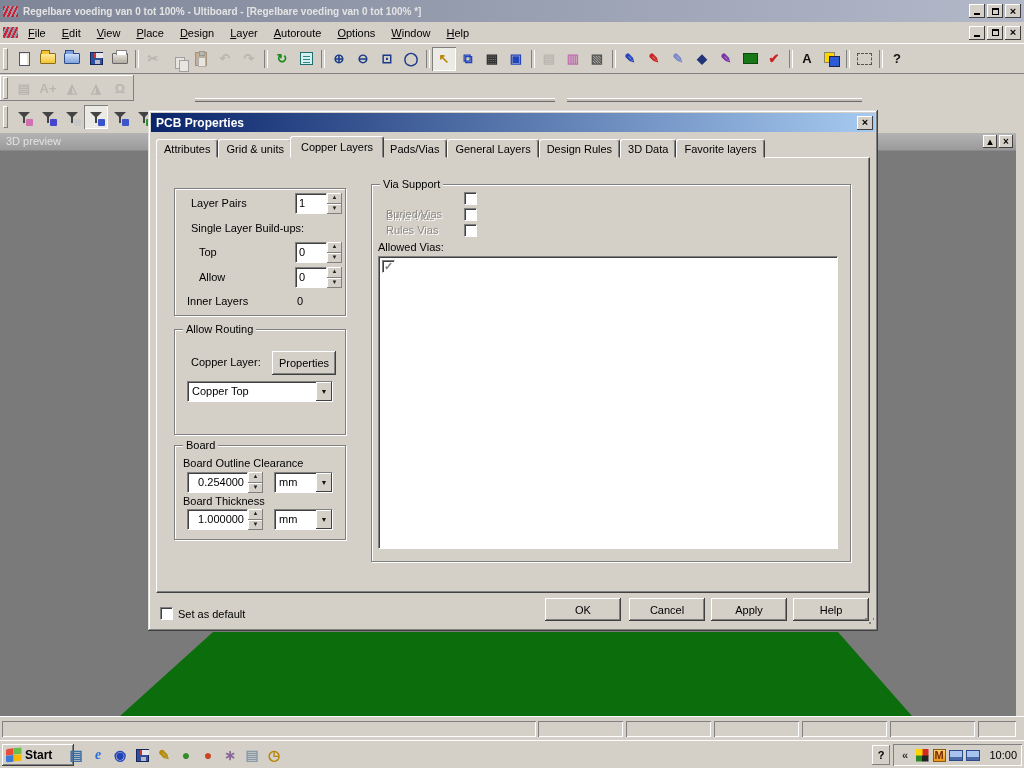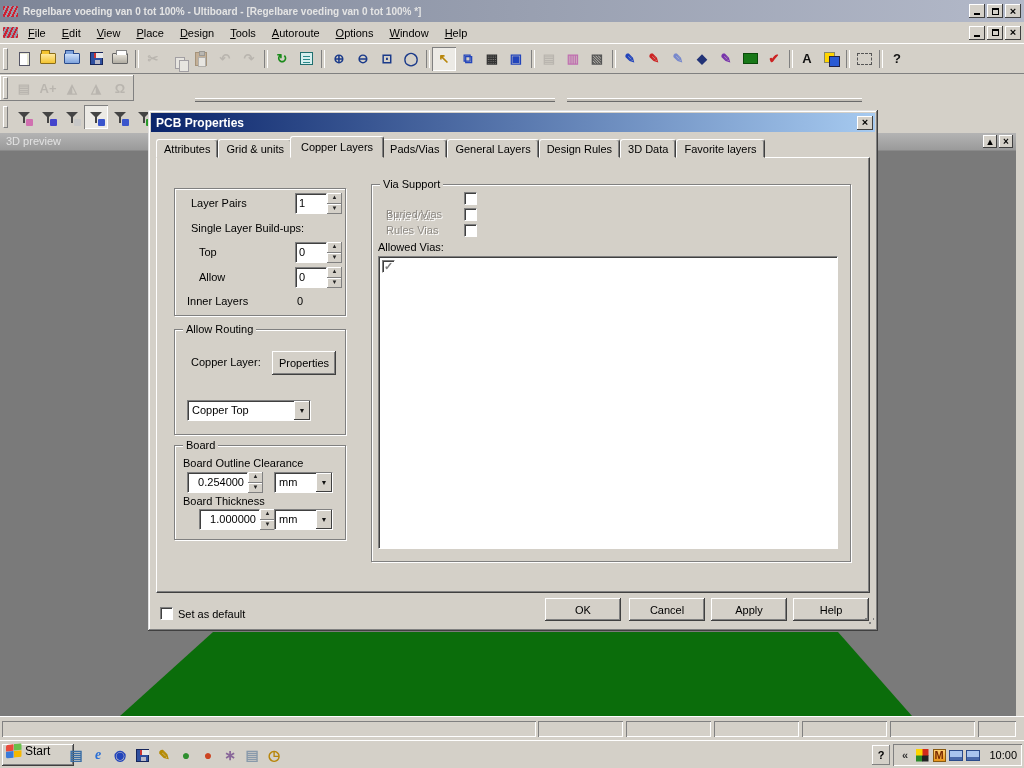--- a/index.html
+++ b/index.html
@@ -129,22 +129,22 @@
   .btn{position:absolute;background:var(--chrome,#d4d0c8);display:flex;align-items:center;justify-content:center;
     box-shadow:inset -1px -1px 0 #404040,inset 1px 1px 0 #fff,inset -2px -2px 0 #808080}
   .listbox{position:absolute;background:#fff;border:1px solid;border-color:#808080 #fff #fff #808080;box-shadow:inset 1px 1px 0 #404040;overflow:hidden}
   .list-item{display:flex;align-items:center;gap:5px;padding:3px 3px;color:#7f7f7f}
   .list-item .cb{position:relative;flex:none}
 
   
   .statusbar{position:absolute;left:0;top:716px;width:1024px;height:24px;background:var(--chrome,#d4d0c8);border-top:1px solid #fff}
   .sb-pane{position:absolute;top:4px;height:16px;box-shadow:inset 1px 1px 0 #808080,inset -1px -1px 0 #fff}
   .taskbar{position:absolute;left:0;top:740px;width:1024px;height:28px;background:var(--chrome,#d4d0c8);border-top:1px solid #fff}
-  .start-btn{position:absolute;left:2px;top:3px;width:72px;height:22px;display:flex;gap:3px;
-    padding:0 4px;font-weight:normal;font-size:12px;background:var(--chrome,#d4d0c8);
+  .start-btn{position:absolute;left:2px;top:3px;width:72px;height:22px;display:flex;align-items:center;gap:3px;
+    padding:0 4px;font-weight:bold;font-size:12px;background:var(--chrome,#d4d0c8);
     box-shadow:inset -1px -1px 0 #404040,inset 1px 1px 0 #fff,inset -2px -2px 0 #808080}
   .ql-host{position:absolute;left:66px;top:4px;display:flex;gap:2px}
   .ql{width:20px;height:20px;display:flex;align-items:center;justify-content:center;position:relative}
   .ql .g{font-weight:bold;font-size:14px;line-height:1}
   .ql .g.q-it{font-style:italic;font-family:"Liberation Serif",serif}
   .tasks-host{position:absolute;left:322px;top:3px;display:flex;gap:5px}
   .task-btn{width:158px;height:22px;display:flex;align-items:center;gap:4px;padding:0 5px;background:var(--chrome,#d4d0c8);
     box-shadow:inset -1px -1px 0 #404040,inset 1px 1px 0 #fff,inset -2px -2px 0 #808080}
   .task-btn .lbl2{white-space:nowrap;overflow:hidden;text-overflow:clip}
   .task-btn.active{background:#e8e6e0;font-weight:bold;box-shadow:inset 1px 1px 0 #404040,inset -1px -1px 0 #fff,inset 2px 2px 0 #808080}
@@ -179,21 +179,21 @@
 
   <div class="menubar">
     <span class="i-ulti"></span>
     <div class="menus">
 
     <span class="menu-item"><span class="t">File</span></span>
         <span class="menu-item"><span class="t">Edit</span></span>
         <span class="menu-item"><span class="t">View</span></span>
         <span class="menu-item"><span class="t">Place</span></span>
         <span class="menu-item"><span class="t">Design</span></span>
-        <span class="menu-item"><span class="t">Tools</span></span>
+        <span class="menu-item"><span class="t">Layer</span></span>
         <span class="menu-item"><span class="t">Autoroute</span></span>
         <span class="menu-item"><span class="t">Options</span></span>
         <span class="menu-item"><span class="t">Window</span></span>
         <span class="menu-item"><span class="t">Help</span></span>
       </div>
     <span class="winbtns">
       <span class="wbtn">
           <span class="g-min"></span>
         </span>
       <span class="wbtn">
@@ -550,42 +550,42 @@
           </div>
         </div>
         <span class="lbl" style="left:12px;top:106px">Inner Layers</span>
         <span class="lbl" style="left:122px;top:106px">0</span>
       </div>
 
       <div class="group" style="left:17px;top:171px;width:172px;height:106px">
         <span class="group-label">Allow Routing</span>
         <span class="lbl" style="left:16px;top:26px">Copper Layer:</span>
         <div class="btn" style="left:97px;top:21px;width:64px;height:24px">Properties</div>
-        <div class="combo" style="left:12px;top:70px;width:124px">
+        <div class="combo" style="left:12px;top:51px;width:146px">
           <span class="combo-val">Copper Top</span>
           <span class="combo-btn">▼</span>
         </div>
       </div>
 
       <div class="group" style="left:17px;top:287px;width:172px;height:95px">
         <span class="group-label">Board</span>
         <span class="lbl" style="left:8px;top:11px">Board Outline Clearance</span>
         <div class="spin" style="left:12px;top:26px;width:76px">
           <div class="spin-field num-right">0.254000</div>
           <div class="spin-btns">
             <div class="sb">▲</div>
             <div class="sb">▼</div>
           </div>
         </div>
         <div class="combo" style="left:99px;top:26px;width:59px">
           <span class="combo-val">mm</span>
           <span class="combo-btn">▼</span>
         </div>
         <span class="lbl" style="left:8px;top:49px">Board Thickness</span>
-        <div class="spin" style="left:24px;top:63px;width:76px">
+        <div class="spin" style="left:12px;top:63px;width:76px">
           <div class="spin-field num-right">1.000000</div>
           <div class="spin-btns">
             <div class="sb">▲</div>
             <div class="sb">▼</div>
           </div>
         </div>
         <div class="combo" style="left:99px;top:63px;width:59px">
           <span class="combo-val">mm</span>
           <span class="combo-btn">▼</span>
         </div>

